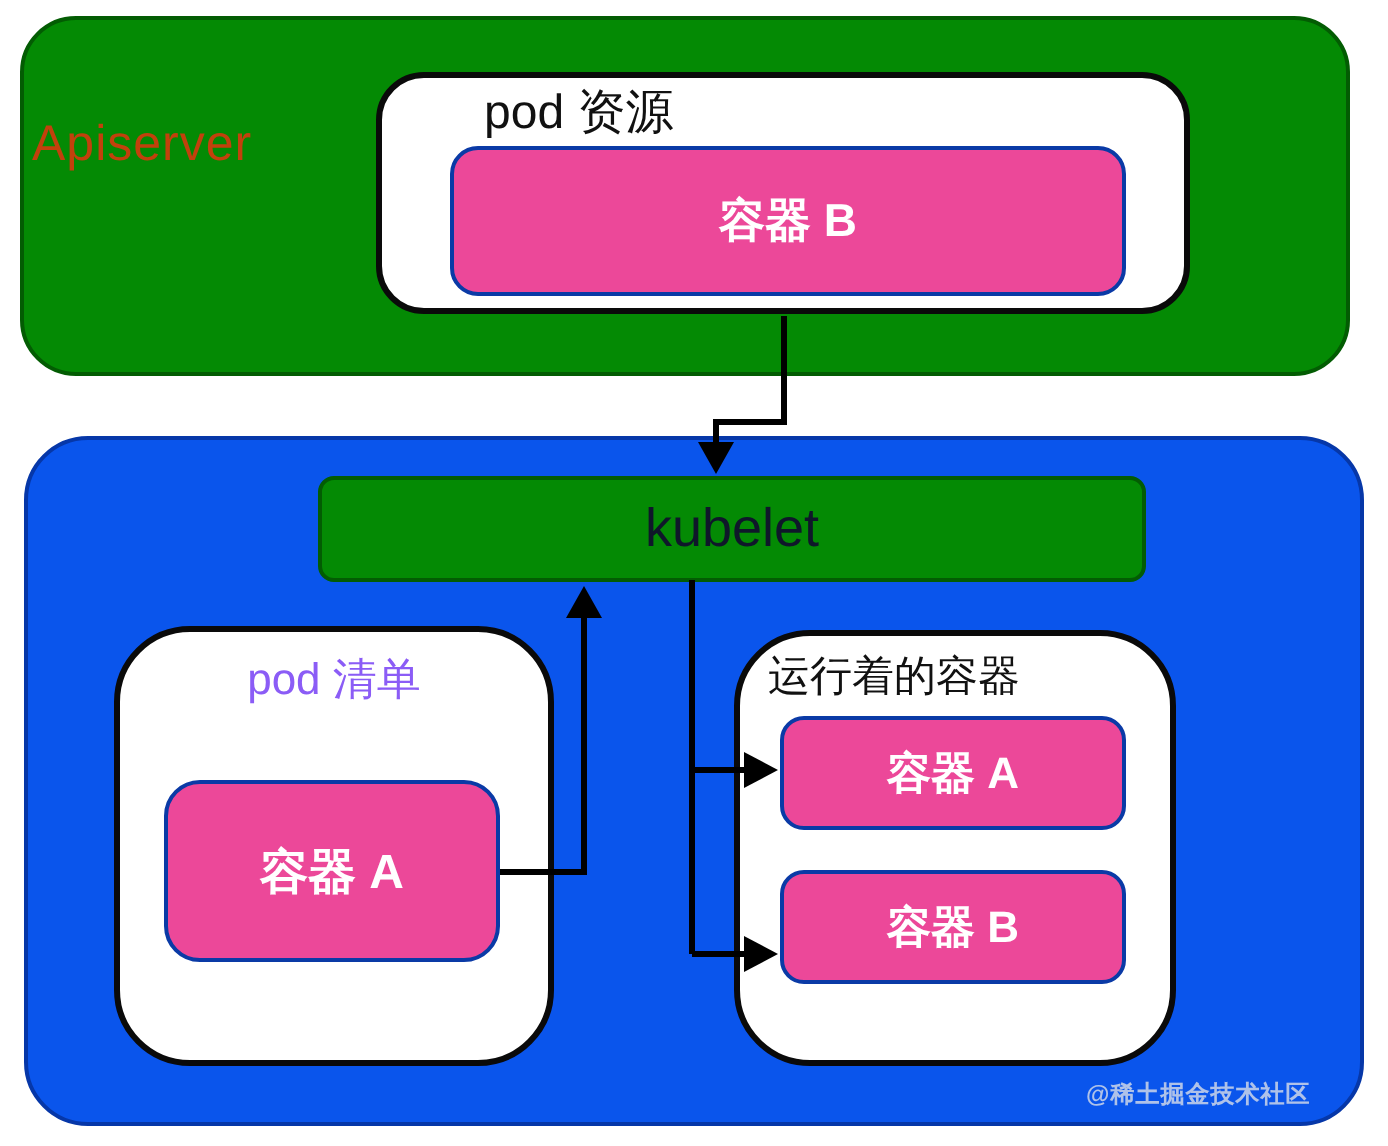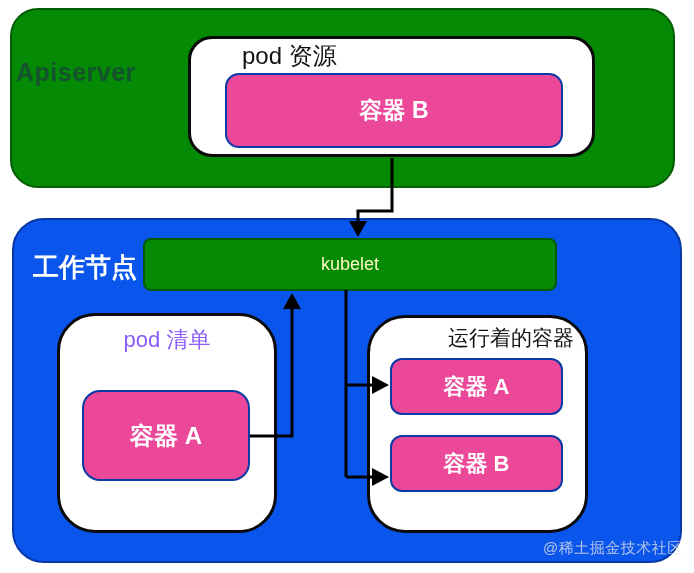--- a/index.html
+++ b/index.html
@@ -8,21 +8,21 @@
     font-family:"Liberation Sans","DejaVu Sans",sans-serif;
   }
   .abs{position:absolute;}
 
   
   .apiserver-box{
     left:10px;top:8px;width:661px;height:176px;
     background:#048a04;border:2px solid #035c03;border-radius:28px;
   }
   .apiserver-label{
-    left:16px;top:58px;color:#14532d;font-size:25px;font-weight:bold;letter-spacing:.5px;
+    left:16px;top:58px;color:#c2410c;font-size:25px;font-weight:normal;letter-spacing:.5px;
   }
   .pod-resource-box{
     left:188px;top:36px;width:401px;height:115px;
     background:#ffffff;border:3px solid #0a0a0a;border-radius:24px;
   }
   .pod-resource-label{
     left:242px;top:40px;color:#111111;font-size:24px;
   }
   .chip{
     display:flex;align-items:center;justify-content:center;
@@ -32,65 +32,64 @@
 
   
   .worknode-box{
     left:12px;top:218px;width:666px;height:341px;
     background:#0a55ec;border:2px solid #0637a8;border-radius:32px;
   }
   .worknode-label{
     left:33px;top:250px;color:#ffffff;font-size:26px;font-weight:bold;
   }
   .kubelet-box{
-    left:143px;top:238px;width:410px;height:49px;
+    left:159px;top:238px;width:410px;height:49px;
     background:#048a04;border:2px solid #035c03;border-radius:8px;
     display:flex;align-items:center;justify-content:center;
-    color:#fef9c3;font-size:18px;
+    color:#0f172a;font-size:27px;
   }
   .pod-manifest-box{
     left:57px;top:313px;width:214px;height:214px;
     background:#ffffff;border:3px solid #0a0a0a;border-radius:38px;
   }
   .pod-manifest-label{
     left:57px;top:325px;width:220px;text-align:center;color:#8b5cf6;font-size:22px;
   }
   .chip-manifest-a{left:82px;top:390px;width:164px;height:87px;border-radius:18px;font-size:24px;}
   .running-box{
     left:367px;top:315px;width:215px;height:212px;
     background:#ffffff;border:3px solid #0a0a0a;border-radius:38px;
   }
   .running-label{
-    left:353px;top:324px;width:221px;text-align:right;color:#111111;font-size:21px;
+    left:384px;top:324px;width:221px;text-align:left;color:#111111;font-size:21px;
   }
   .chip-run-a{left:390px;top:358px;width:169px;height:53px;border-radius:12px;font-size:22px;}
   .chip-run-b{left:390px;top:435px;width:169px;height:53px;border-radius:12px;font-size:22px;}
 
   .watermark{
-    left:543px;top:539px;color:rgba(222,226,232,0.78);font-size:15px;letter-spacing:.5px;
+    left:543px;top:539px;color:rgba(222,226,232,0.78);font-size:12px;letter-spacing:.5px;font-weight:bold;
   }
 
   .arrow-layer{left:0;top:0;width:694px;height:573px;pointer-events:none;}
   .arrow-layer polyline,.arrow-layer line{stroke:#000000;stroke-width:3;fill:none;}
   .arrow-layer polygon{fill:#000000;stroke:none;}
 </style>
 </head>
 <body>
 
 <div id="page">
 
   <div class="abs apiserver-box"></div>
   <div class="abs apiserver-label">Apiserver</div>
 
   <div class="abs pod-resource-box"></div>
   <div class="abs pod-resource-label">pod 资源</div>
   <div class="abs chip chip-b-top">容器 B</div>
 
   <div class="abs worknode-box"></div>
-  <div class="abs worknode-label">工作节点</div>
   <div class="abs kubelet-box">kubelet</div>
 
   <div class="abs pod-manifest-box"></div>
   <div class="abs pod-manifest-label">pod 清单</div>
   <div class="abs chip chip-manifest-a">容器 A</div>
 
   <div class="abs running-box"></div>
   <div class="abs running-label">运行着的容器</div>
   <div class="abs chip chip-run-a">容器 A</div>
   <div class="abs chip chip-run-b">容器 B</div>

